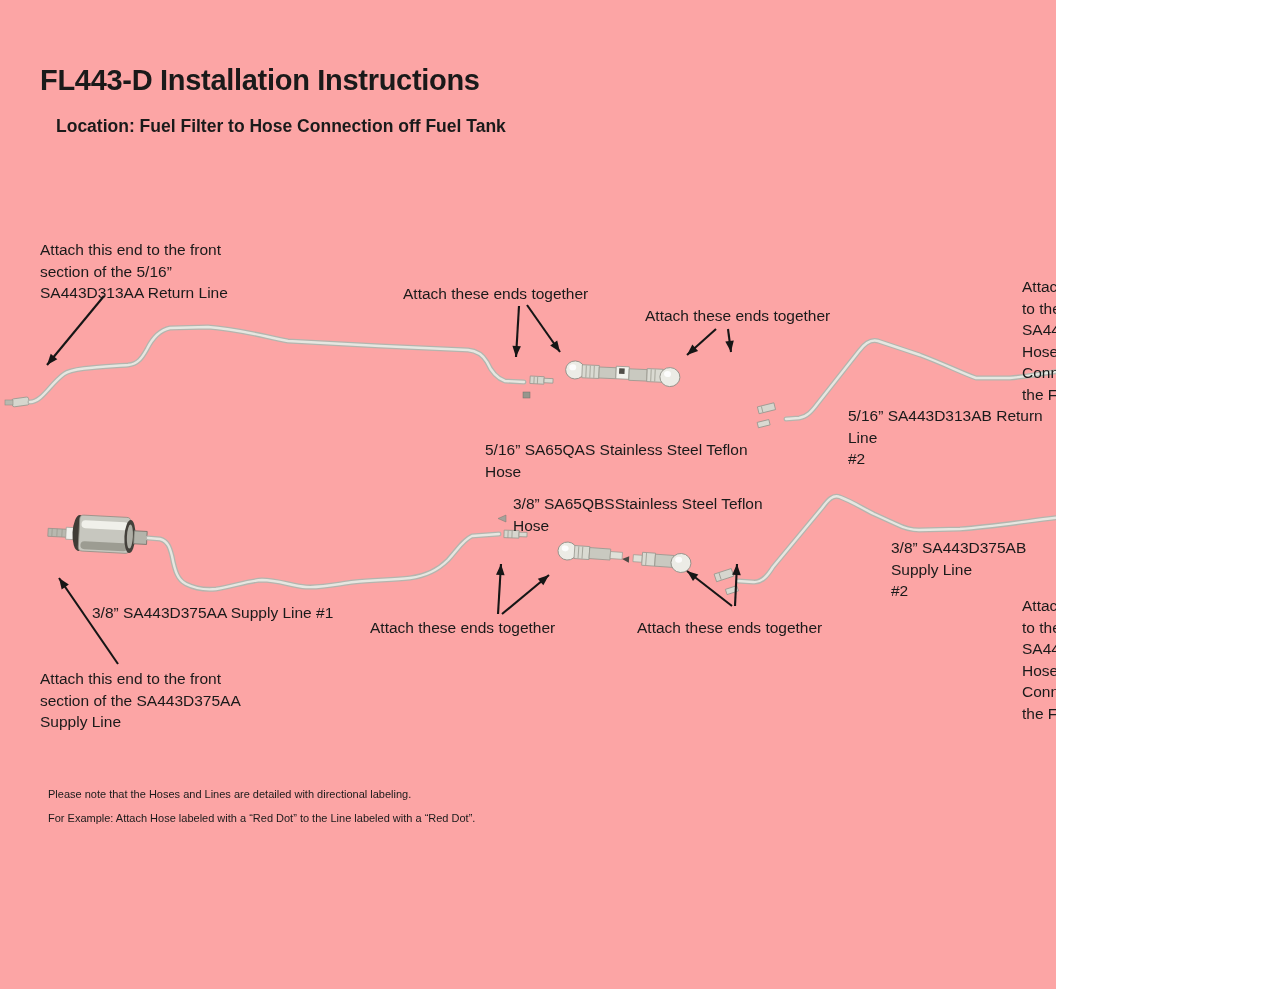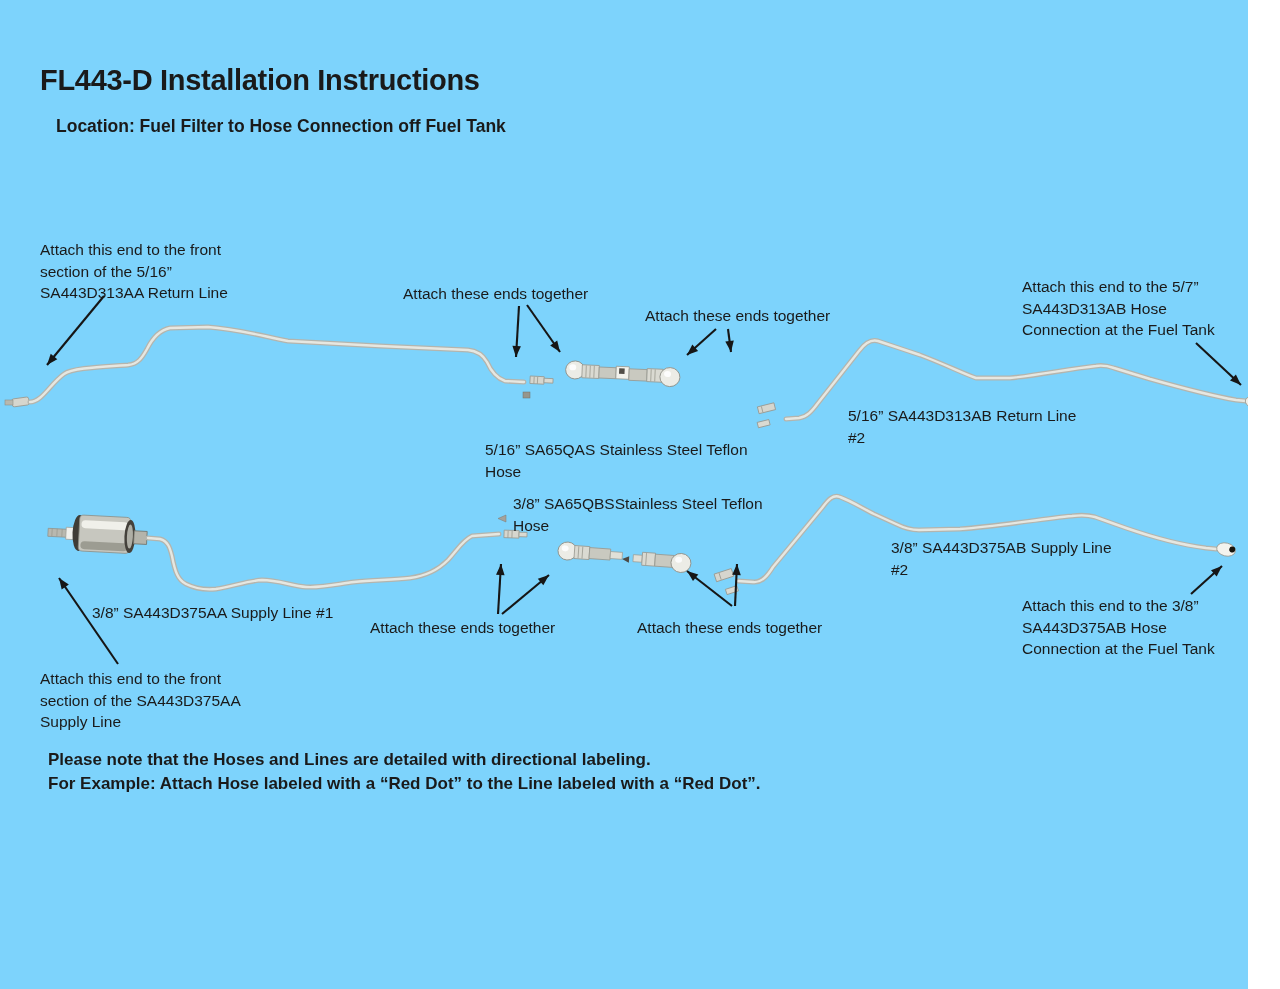--- a/index.html
+++ b/index.html
@@ -1,37 +1,37 @@
 <!DOCTYPE html>
 <html><head>
 <meta charset="utf-8">
 <style>
   html,body{margin:0;padding:0;background:#ffffff;}
-  .canvas{position:relative;width:1248px;height:989px;background:#7dd3fc;overflow:hidden;
+  .canvas{position:relative;width:1056px;height:989px;background:#fca5a5;overflow:hidden;
           font-family:"Liberation Sans",sans-serif;color:#1a1a1a;}
   .txt{position:absolute;white-space:pre-line;}
   .title{left:40px;top:64px;font-size:29px;font-weight:bold;letter-spacing:-0.3px;}
   .location{left:56px;top:116px;font-size:17.5px;font-weight:bold;}
   .warning{left:40px;top:170px;font-size:17.5px;font-weight:bold;}
   .callout,.plabel{font-size:15.5px;line-height:21.5px;}
   .c-top-left{left:40px;top:239px;}
   .c-attach-1{left:403px;top:283px;}
   .c-attach-2{left:645px;top:305px;}
   .c-top-right{left:1022px;top:276px;}
   .l-return1{left:172px;top:356px;}
   .l-return-hose{left:485px;top:406px;margin-top:33px;}
   .l-return2{left:848px;top:385px;margin-top:20px;}
   .l-supply-hose{left:513px;top:493px;}
   .l-supply1{left:92px;top:602px;}
   .l-supply2{left:891px;top:537px;}
   .c-attach-3{left:370px;top:617px;}
   .c-attach-4{left:637px;top:617px;}
   .c-bottom-left{left:40px;top:668px;}
   .c-bottom-right{left:1022px;top:595px;}
-  .note{left:48px;top:748px;font-size:17px;font-weight:bold;line-height:24px;}
+  .note{left:48px;top:782px;font-size:11px;font-weight:normal;line-height:24px;}
   svg.diagram{position:absolute;left:0;top:0;width:1280px;height:989px;}
   .t-out{fill:none;stroke:#b4b5ae;stroke-width:5;stroke-linecap:round;stroke-linejoin:round;}
   .t-in{fill:none;stroke:#e6e7e1;stroke-width:2.4;stroke-linecap:round;stroke-linejoin:round;}
   .arrow{stroke:#161616;stroke-width:2.1;}
   .metal{fill:#d6d6ce;stroke:#97978e;stroke-width:0.8;}
   .metal-light{fill:#ecece6;stroke:#8f8f86;stroke-width:0.9;}
   .crimp{fill:#dadad2;stroke:#97978e;stroke-width:0.8;}
   .braid{fill:#c9c9c0;stroke:#97978e;stroke-width:0.8;}
   .ridge{stroke:#9a9a90;stroke-width:0.8;}
 </style>

